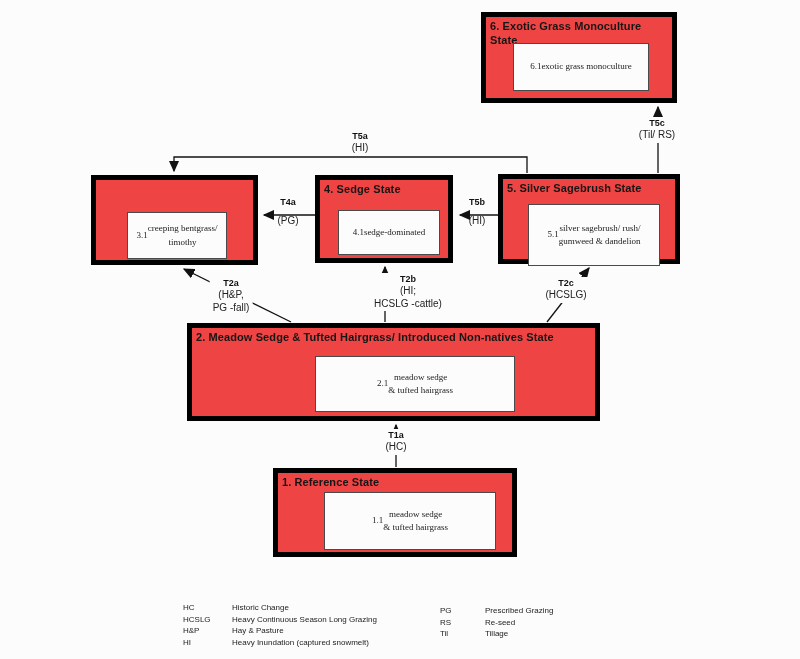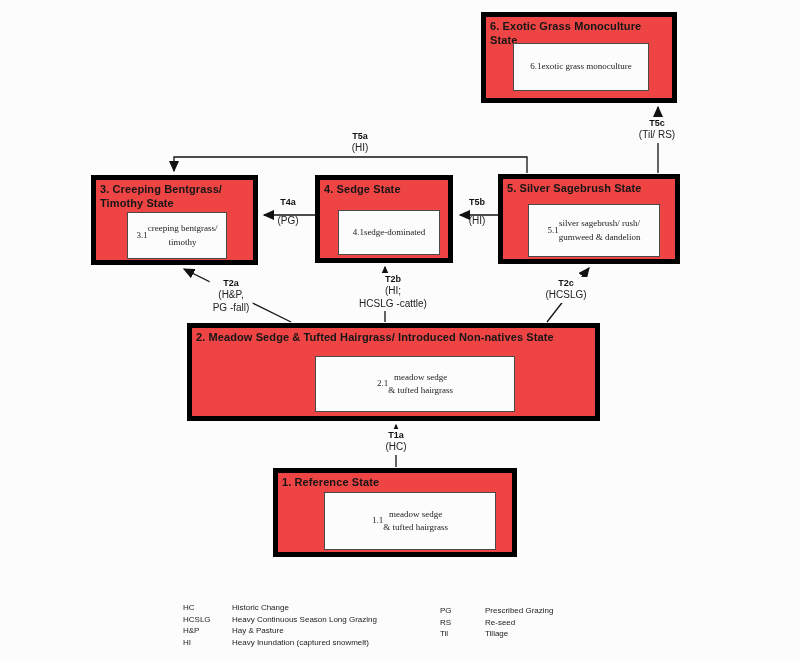--- a/index.html
+++ b/index.html
@@ -58,40 +58,38 @@
 
   <div class="state-box" style="left:481px;top:12px;width:196px;height:91px;">
     <div class="state-title">6. Exotic Grass Monoculture State</div>
     <div class="community-box" style="left:27px;top:26px;width:136px;height:48px;">
       <div class="community-id">6.1</div>
       <div class="community-name">exotic grass monoculture</div>
     </div>
   </div>
 
   <div class="state-box" style="left:91px;top:175px;width:167px;height:90px;">
-    <div class="state-title">3. Creeping Bentgrass/
-Timothy State</div>
     <div class="community-box" style="left:31px;top:32px;width:100px;height:47px;">
       <div class="community-id">3.1</div>
       <div class="community-name">creeping bentgrass/
 timothy</div>
     </div>
   </div>
 
   <div class="state-box" style="left:315px;top:175px;width:138px;height:88px;">
     <div class="state-title">4. Sedge State</div>
     <div class="community-box" style="left:18px;top:30px;width:102px;height:45px;">
       <div class="community-id">4.1</div>
       <div class="community-name">sedge-dominated</div>
     </div>
   </div>
 
   <div class="state-box" style="left:498px;top:174px;width:182px;height:90px;">
     <div class="state-title">5. Silver Sagebrush State</div>
-    <div class="community-box" style="left:25px;top:25px;width:132px;height:53px;">
+    <div class="community-box" style="left:25px;top:25px;width:132px;height:62px;text-align:right;">
       <div class="community-id">5.1</div>
       <div class="community-name">silver sagebrush/ rush/
 gumweed &amp; dandelion</div>
     </div>
   </div>
 
   <div class="state-box" style="left:187px;top:323px;width:413px;height:98px;">
     <div class="state-title">2. Meadow Sedge &amp; Tufted Hairgrass/ Introduced Non-natives State</div>
     <div class="community-box" style="left:123px;top:28px;width:200px;height:56px;">
       <div class="community-id">2.1</div>
@@ -128,21 +126,21 @@
     <span class="t-code gap">T5b</span>
     <span class="t-drivers">(HI)</span>
   </div>
 
   <div class="t-label masked" style="left:231px;top:277px;">
     <span class="t-code">T2a</span>
     <span class="t-drivers">(H&amp;P,
 PG -fall)</span>
   </div>
 
-  <div class="t-label masked" style="left:393px;top:273px;">
+  <div class="t-label masked" style="left:408px;top:273px;">
     <span class="t-code">T2b</span>
     <span class="t-drivers">(HI;
 HCSLG -cattle)</span>
   </div>
 
   <div class="t-label masked" style="left:566px;top:277px;">
     <span class="t-code">T2c</span>
     <span class="t-drivers">(HCSLG)</span>
   </div>
 

